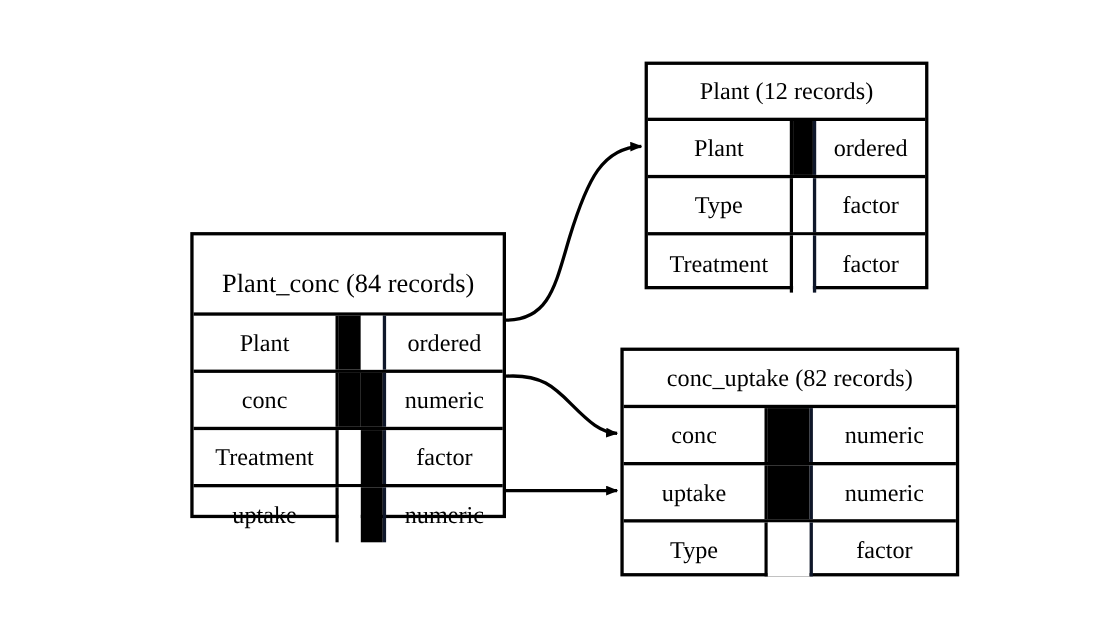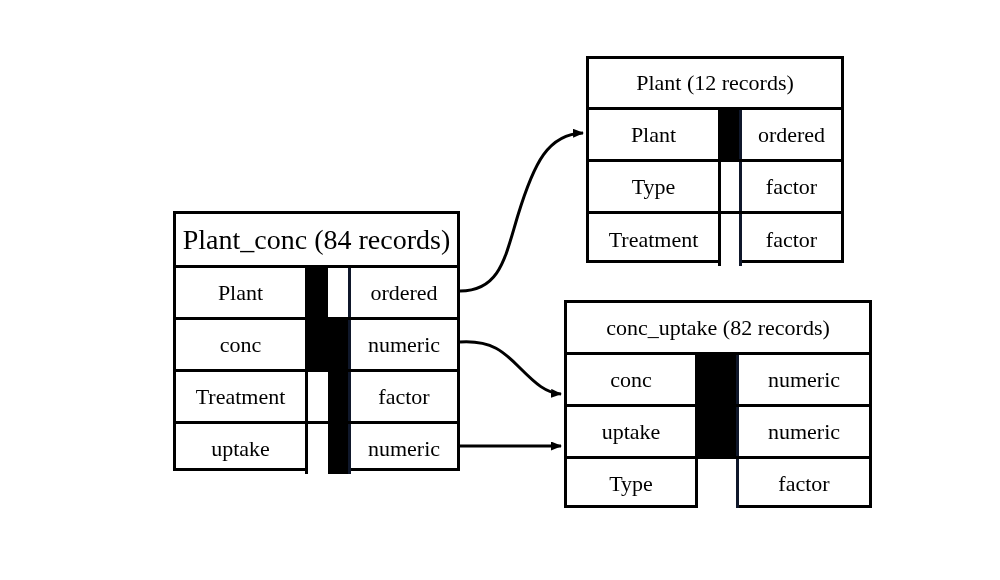--- a/index.html
+++ b/index.html
@@ -128,21 +128,21 @@
       <div class="cell-name" style="width:129px; font-size:22px;">Treatment</div>
       <div class="keycol" style="width:21px;">
         <div class="keyslot empty" style="width:100%;"></div>
       </div>
       <div class="cell-type" style="font-size:22px;">factor</div>
     </div>
   </div>
 
   <div class="entity" id="ent-plant-conc" style="left:173px; top:211px; width:287px; height:260px;">
 
-    <div class="entity-title" style="height:54px; font-size:28px;">Plant_conc (84 records)</div>
+    <div class="entity-title" style="height:54px; font-size:24px;margin-top:19px;">Plant_conc (84 records)</div>
 
     <div class="field-row" style="height:52px;">
       <div class="cell-name" style="width:129px; font-size:22px;">Plant</div>
       <div class="keycol" style="width:43px;">
         <div class="keyslot filled" style="width:20px;"></div>
         <div class="keyslot empty" style="width:20px;"></div>
       </div>
       <div class="cell-type" style="font-size:22px;">ordered</div>
     </div>
 
@@ -167,21 +167,21 @@
     <div class="field-row last" style="height:50px;">
       <div class="cell-name" style="width:129px; font-size:22px;">uptake</div>
       <div class="keycol" style="width:43px;">
         <div class="keyslot empty" style="width:20px;"></div>
         <div class="keyslot filled" style="width:20px;"></div>
       </div>
       <div class="cell-type" style="font-size:22px;">numeric</div>
     </div>
   </div>
 
-  <div class="entity" id="ent-conc-uptake" style="left:564px; top:300px; width:308px; height:208px;">
+  <div class="entity" id="ent-conc-uptake" style="left:564px; top:316px; width:308px; height:208px;">
 
     <div class="entity-title" style="height:52px; font-size:22px;">conc_uptake (82 records)</div>
 
     <div class="field-row" style="height:52px;">
       <div class="cell-name" style="width:128px; font-size:22px;">conc</div>
       <div class="keycol" style="width:41px;">
         <div class="keyslot filled" style="width:100%;"></div>
       </div>
       <div class="cell-type" style="font-size:22px;">numeric</div>
     </div>

